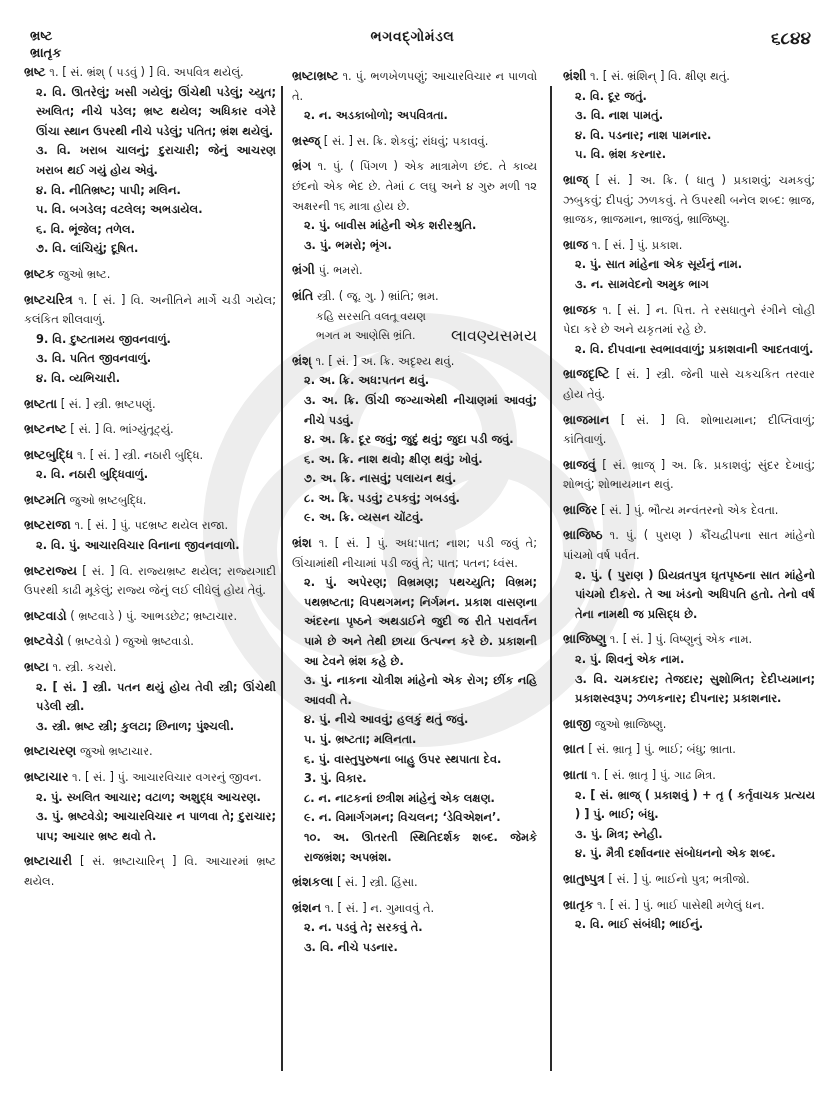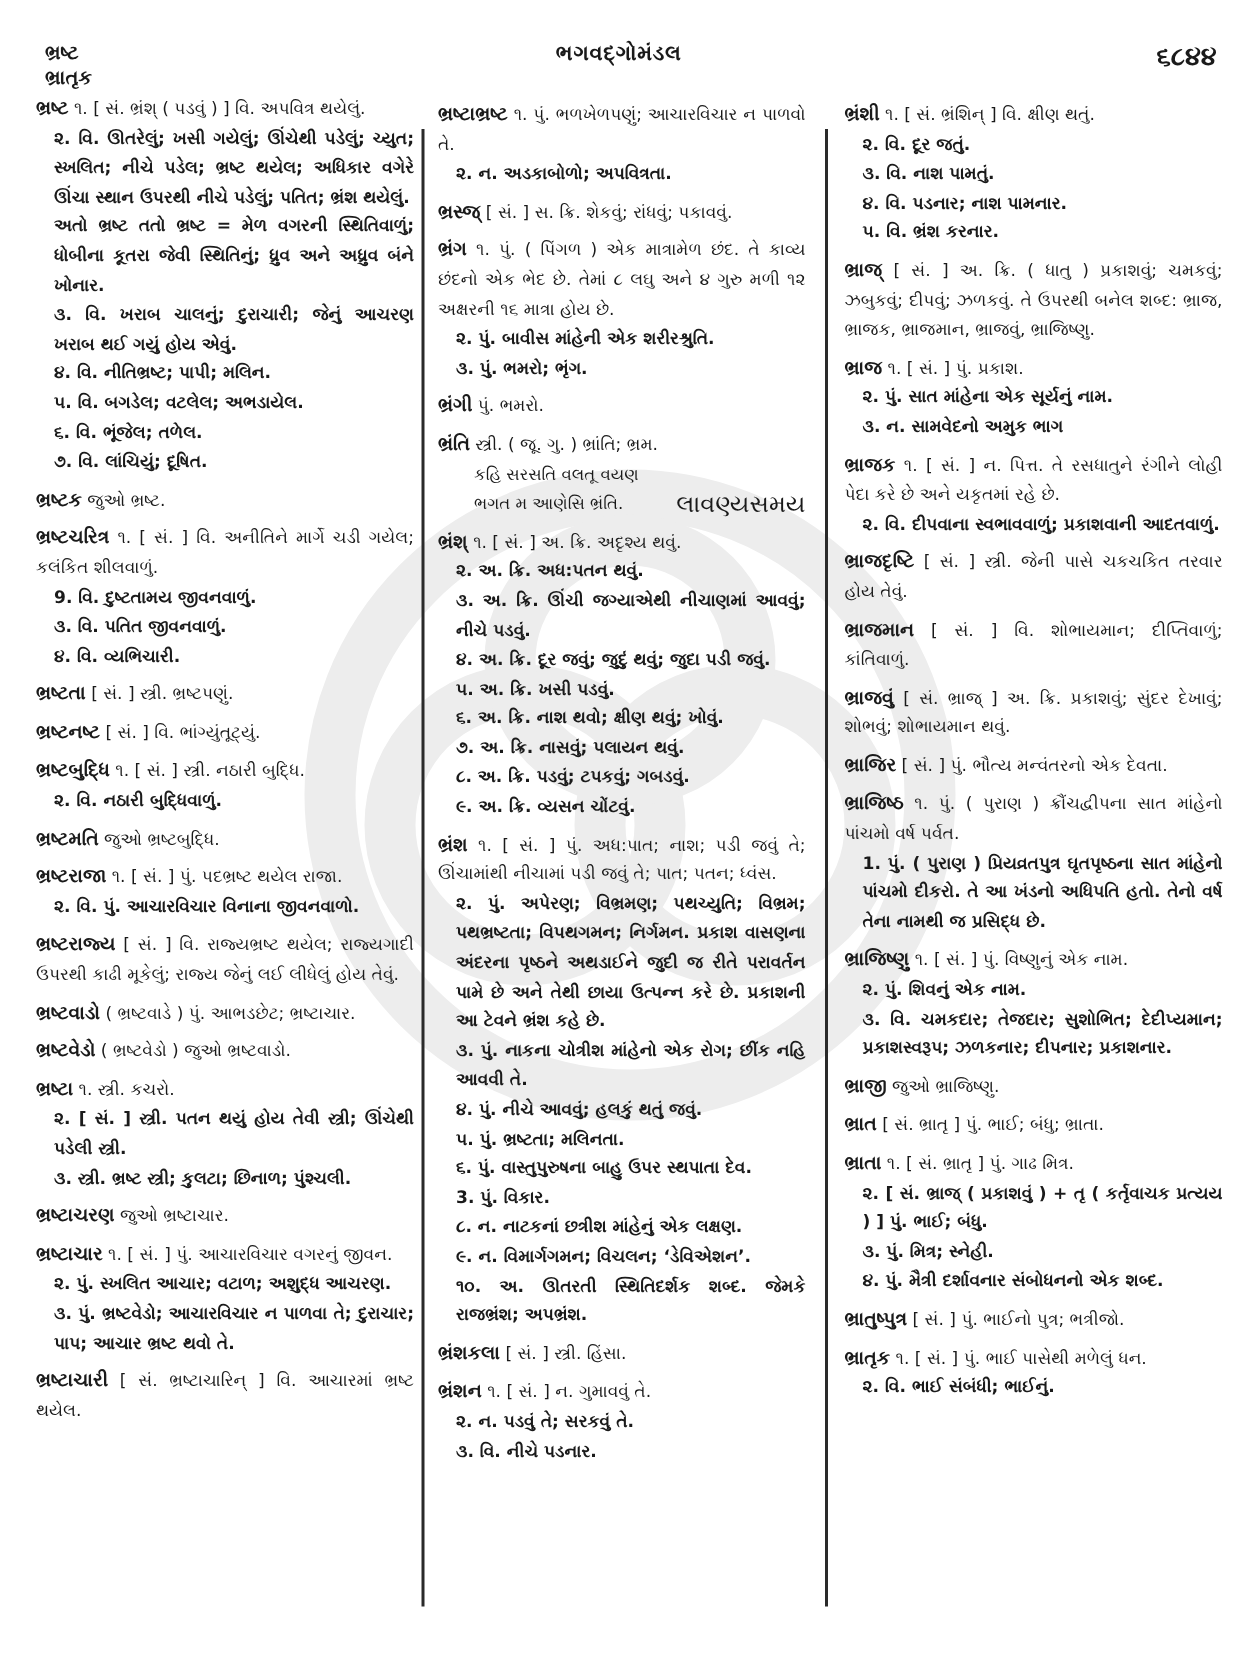--- a/index.html
+++ b/index.html
@@ -68,21 +68,20 @@
   <div class="page-number">૬૮૪૪</div>
 </div>
 
 <div class="columns">
   <div class="divider divider-1"></div>
   <div class="divider divider-2"></div>
   <div class="col col-1">
       <div class="entry">
         <div><span class="headword">ભ્રષ્ટ</span> <span class="def">૧. [ સં. ભ્રંશ્ ( પડવું ) ] વિ. અપવિત્ર થયેલું.</span></div>
         <div class="sense">૨. વિ. ઊતરેલું; ખસી ગયેલું; ઊંચેથી પડેલું; ચ્યુત; સ્ખલિત; નીચે પડેલ; ભ્રષ્ટ થયેલ; અધિકાર વગેરે ઊંચા સ્થાન ઉપરથી નીચે પડેલું; પતિત; ભ્રંશ થયેલું.</div>
-        <div class="sense">અતો ભ્રષ્ટ તતો ભ્રષ્ટ = મેળ વગરની સ્થિતિવાળું; ધોબીના કૂતરા જેવી સ્થિતિનું; ધ્રુવ અને અધ્રુવ બંને ખોનાર.</div>
         <div class="sense">૩. વિ. ખરાબ ચાલનું; દુરાચારી; જેનું આચરણ ખરાબ થઈ ગયું હોય એવું.</div>
         <div class="sense">૪. વિ. નીતિભ્રષ્ટ; પાપી; મલિન.</div>
         <div class="sense">૫. વિ. બગડેલ; વટલેલ; અભડાયેલ.</div>
         <div class="sense">૬. વિ. ભૂંજેલ; તળેલ.</div>
         <div class="sense">૭. વિ. લાંચિયું; દૂષિત.</div>
       </div>
       <div class="entry">
         <div><span class="headword">ભ્રષ્ટક</span> <span class="def">જુઓ ભ્રષ્ટ.</span></div>
       </div>
       <div class="entry">
@@ -153,21 +152,20 @@
       <div class="entry">
         <div><span class="headword">ભ્રંતિ</span> <span class="def">સ્ત્રી. ( જૂ. ગુ. ) ભ્રાંતિ; ભ્રમ.</span></div>
         <div class="quote"><span>કહિ સરસતિ વલતૂ વયણ</span></div>
         <div class="quote"><span>ભગત મ આણેસિ ભ્રંતિ.</span><span class="quote-src">લાવણ્યસમય</span></div>
       </div>
       <div class="entry">
         <div><span class="headword">ભ્રંશ્</span> <span class="def">૧. [ સં. ] અ. ક્રિ. અદૃશ્ય થવું.</span></div>
         <div class="sense">૨. અ. ક્રિ. અધ:પતન થવું.</div>
         <div class="sense">૩. અ. ક્રિ. ઊંચી જગ્યાએથી નીચાણમાં આવવું; નીચે પડવું.</div>
         <div class="sense">૪. અ. ક્રિ. દૂર જવું; જુદું થવું; જુદા પડી જવું.</div>
-        <div class="sense">૫. અ. ક્રિ. ખસી પડવું.</div>
         <div class="sense">૬. અ. ક્રિ. નાશ થવો; ક્ષીણ થવું; ખોવું.</div>
         <div class="sense">૭. અ. ક્રિ. નાસવું; પલાયન થવું.</div>
         <div class="sense">૮. અ. ક્રિ. પડવું; ટપકવું; ગબડવું.</div>
         <div class="sense">૯. અ. ક્રિ. વ્યસન ચોંટવું.</div>
       </div>
       <div class="entry">
         <div><span class="headword">ભ્રંશ</span> <span class="def">૧. [ સં. ] પું. અધ:પાત; નાશ; પડી જવું તે; ઊંચામાંથી નીચામાં પડી જવું તે; પાત; પતન; ધ્વંસ.</span></div>
         <div class="sense">૨. પું. અપેરણ; વિભ્રમણ; પથચ્યુતિ; વિભ્રમ; પથભ્રષ્ટતા; વિપથગમન; નિર્ગમન. પ્રકાશ વાસણના અંદરના પૃષ્ઠને અથડાઈને જુદી જ રીતે પરાવર્તન પામે છે અને તેથી છાયા ઉત્પન્ન કરે છે. પ્રકાશની આ ટેવને ભ્રંશ કહે છે.</div>
         <div class="sense">૩. પું. નાકના ચોત્રીશ માંહેનો એક રોગ; છીંક નહિ આવવી તે.</div>
         <div class="sense">૪. પું. નીચે આવવું; હલકું થતું જવું.</div>
@@ -214,21 +212,21 @@
         <div><span class="headword">ભ્રાજમાન</span> <span class="def">[ સં. ] વિ. શોભાયમાન; દીપ્તિવાળું; કાંતિવાળું.</span></div>
       </div>
       <div class="entry">
         <div><span class="headword">ભ્રાજવું</span> <span class="def">[ સં. ભ્રાજ્ ] અ. ક્રિ. પ્રકાશવું; સુંદર દેખાવું; શોભવું; શોભાયમાન થવું.</span></div>
       </div>
       <div class="entry">
         <div><span class="headword">ભ્રાજિર</span> <span class="def">[ સં. ] પું. ભૌત્ય મન્વંતરનો એક દેવતા.</span></div>
       </div>
       <div class="entry">
         <div><span class="headword">ભ્રાજિષ્ઠ</span> <span class="def">૧. પું. ( પુરાણ ) ક્રૌંચદ્વીપના સાત માંહેનો પાંચમો વર્ષ પર્વત.</span></div>
-        <div class="sense">1. પું. ( પુરાણ ) પ્રિયવ્રતપુત્ર ઘૃતપૃષ્ઠના સાત માંહેનો પાંચમો દીકરો. તે આ ખંડનો અધિપતિ હતો. તેનો વર્ષ તેના નામથી જ પ્રસિદ્ધ છે.</div>
+        <div class="sense">૨. પું. ( પુરાણ ) પ્રિયવ્રતપુત્ર ઘૃતપૃષ્ઠના સાત માંહેનો પાંચમો દીકરો. તે આ ખંડનો અધિપતિ હતો. તેનો વર્ષ તેના નામથી જ પ્રસિદ્ધ છે.</div>
       </div>
       <div class="entry">
         <div><span class="headword">ભ્રાજિષ્ણુ</span> <span class="def">૧. [ સં. ] પું. વિષ્ણુનું એક નામ.</span></div>
         <div class="sense">૨. પું. શિવનું એક નામ.</div>
         <div class="sense">૩. વિ. ચમકદાર; તેજદાર; સુશોભિત; દેદીપ્યમાન; પ્રકાશસ્વરૂપ; ઝળકનાર; દીપનાર; પ્રકાશનાર.</div>
       </div>
       <div class="entry">
         <div><span class="headword">ભ્રાજી</span> <span class="def">જુઓ ભ્રાજિષ્ણુ.</span></div>
       </div>
       <div class="entry">

